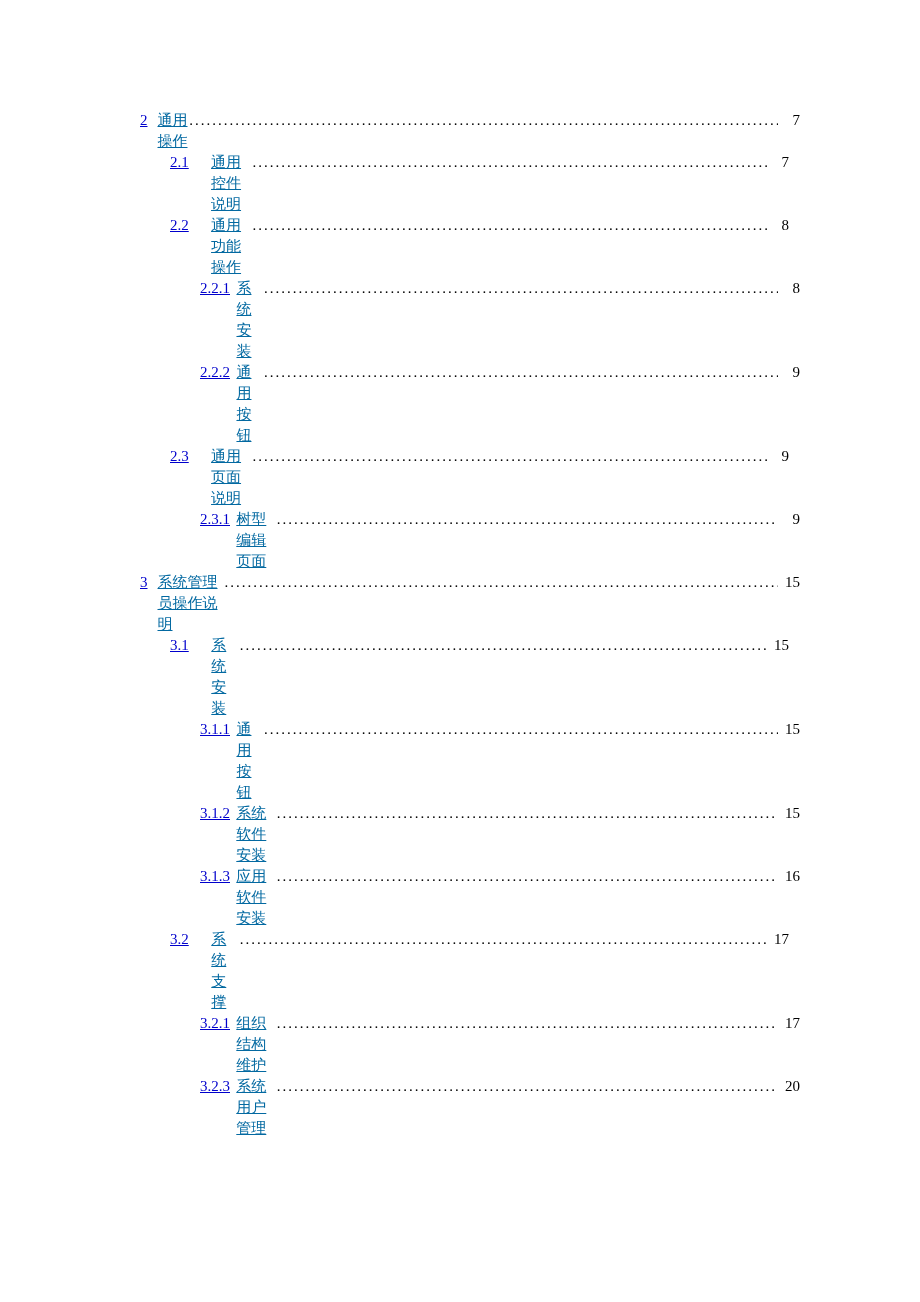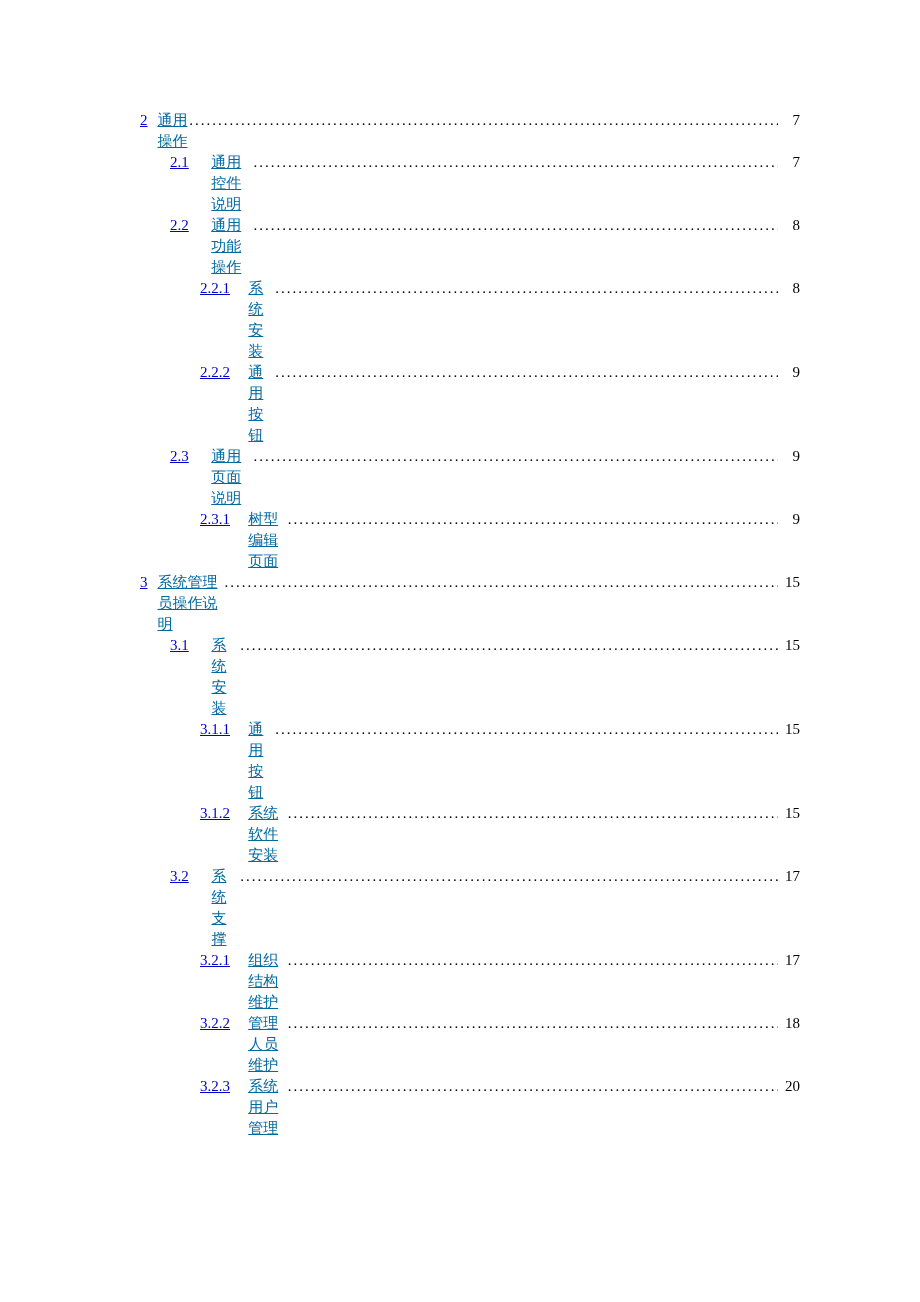--- a/index.html
+++ b/index.html
@@ -16,37 +16,37 @@
   }
   .toc-chapter {
     display: flex;
     align-items: baseline;
     margin: 0;
     line-height: 1.4;
   }
   .toc-section {
     display: flex;
     align-items: baseline;
-    margin: 0 0 0 30px;
+    margin: 0 11px 0 30px;
     line-height: 1.4;
   }
   .toc-subsection {
     display: flex;
     align-items: baseline;
     margin: 0 0 0 60px;
     line-height: 1.4;
   }
   .num-chapter, .num-section, .num-subsection {
     color: #0000CC;
     text-decoration: underline;
     white-space: pre;
   }
   .num-chapter { margin-right: 10px; }
   .num-section { margin-right: 14px; }
-  .num-subsection { margin-right: 12px; }
+  .num-subsection { }
   .gap-section { display:inline-block; width:18px; }
   .gap-subsection { display:inline-block; width:14px; }
   .title {
     color: #0369a1;
     text-decoration: underline;
   }
   .leader {
     flex: 1 1 auto;
     overflow: hidden;
     white-space: nowrap;
@@ -138,42 +138,42 @@
         <span class="leader"></span>
         <span class="pg">15</span>
       </div>
       <div class="toc-subsection">
         <a class="link" href="#"><span class="num-subsection">3.1.2</span></a>
         <span class="gap-subsection"></span>
         <a class="link" href="#"><span class="title">系统软件安装</span></a>
         <span class="leader"></span>
         <span class="pg">15</span>
       </div>
+      <div class="toc-subsection">
+        <a class="link" href="#"><span class="num-subsection">3.1.3</span></a>
+        <span class="gap-subsection"></span>
+        <a class="link" href="#"><span class="title">应用软件安装</span></a>
+        <span class="leader"></span>
+        <span class="pg">16</span>
+      </div>
       <div class="toc-section">
         <a class="link" href="#"><span class="num-section">3.2</span></a>
         <span class="gap-section"></span>
         <a class="link" href="#"><span class="title">系统支撑</span></a>
         <span class="leader"></span>
         <span class="pg">17</span>
       </div>
       <div class="toc-subsection">
         <a class="link" href="#"><span class="num-subsection">3.2.1</span></a>
         <span class="gap-subsection"></span>
         <a class="link" href="#"><span class="title">组织结构维护</span></a>
         <span class="leader"></span>
         <span class="pg">17</span>
       </div>
       <div class="toc-subsection">
-        <a class="link" href="#"><span class="num-subsection">3.2.2</span></a>
-        <span class="gap-subsection"></span>
-        <a class="link" href="#"><span class="title">管理人员维护</span></a>
-        <span class="leader"></span>
-        <span class="pg">18</span>
-      </div>
-      <div class="toc-subsection">
         <a class="link" href="#"><span class="num-subsection">3.2.3</span></a>
         <span class="gap-subsection"></span>
         <a class="link" href="#"><span class="title">系统用户管理</span></a>
         <span class="leader"></span>
         <span class="pg">20</span>
       </div>
     </div>
 </div>
 
 </body></html>

